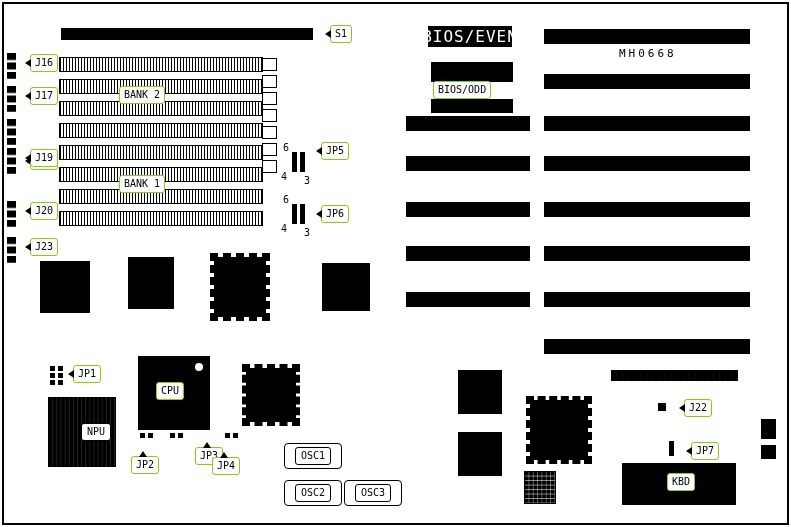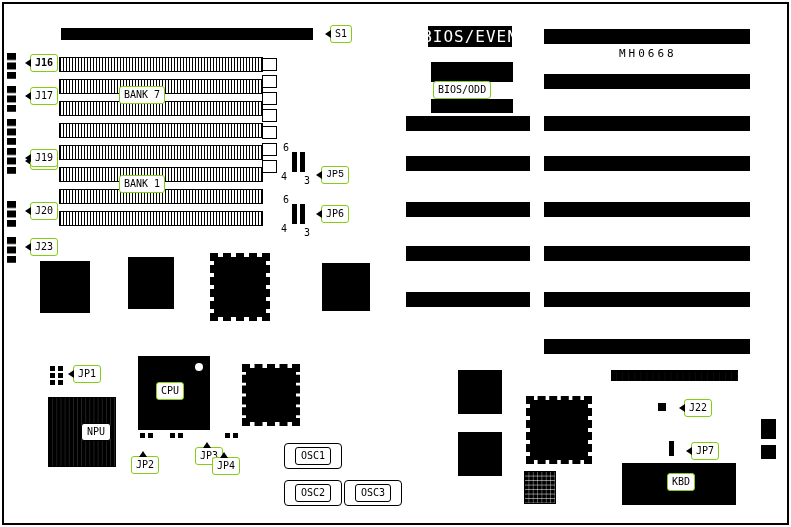--- a/index.html
+++ b/index.html
@@ -55,40 +55,40 @@
   <div class="simm" style="top:185px;"></div>
   <div class="simm" style="top:207px;"></div>
 
   <div class="edge-conn" style="top:49px;"></div>
   <div class="edge-conn" style="top:82px;"></div>
   <div class="edge-conn" style="top:115px;"></div>
   <div class="edge-conn" style="top:144px;"></div>
   <div class="edge-conn" style="top:197px;"></div>
   <div class="edge-conn" style="top:233px;"></div>
 
-  <div class="lbl tail-left" style="left:26px;top:50px;font-weight:bold;">J16</div>
+  <div class="lbl tail-left" style="left:26px;top:50px;">J16</div>
   <div class="lbl tail-left" style="left:26px;top:83px;">J17</div>
   <div class="lbl tail-left" style="left:26px;top:116px;margin-top:32px;">J18</div>
   <div class="lbl tail-left" style="left:26px;top:145px;">J19</div>
   <div class="lbl tail-left" style="left:26px;top:198px;">J20</div>
   <div class="lbl tail-left" style="left:26px;top:234px;">J23</div>
 
-  <div class="lbl" style="left:115px;top:82px;">BANK 7</div>
+  <div class="lbl" style="left:115px;top:82px;">BANK 2</div>
   <div class="lbl" style="left:115px;top:171px;">BANK 1</div>
 
   <div class="sm-box" style="top:54px;"></div>
   <div class="sm-box" style="top:71px;"></div>
   <div class="sm-box" style="top:88px;"></div>
   <div class="sm-box" style="top:105px;"></div>
   <div class="sm-box" style="top:122px;"></div>
   <div class="sm-box" style="top:139px;"></div>
   <div class="sm-box" style="top:156px;"></div>
 
   <div class="pin-grid" style="left:288px;top:148px;width:13px;height:20px;"></div>
-  <div class="lbl tail-left" style="left:317px;top:162px;font-family:Liberation Mono, monospace;">JP5</div>
+  <div class="lbl tail-left" style="left:317px;top:138px;">JP5</div>
   <div class="pin-num" style="left:279px;top:139px;">6</div>
   <div class="pin-num" style="left:277px;top:168px;">4</div>
   <div class="pin-num" style="left:300px;top:172px;">3</div>
 
   <div class="pin-grid" style="left:288px;top:200px;width:13px;height:20px;"></div>
   <div class="lbl tail-left" style="left:317px;top:201px;">JP6</div>
   <div class="pin-num" style="left:279px;top:191px;">6</div>
   <div class="pin-num" style="left:277px;top:220px;">4</div>
   <div class="pin-num" style="left:300px;top:224px;">3</div>
 

